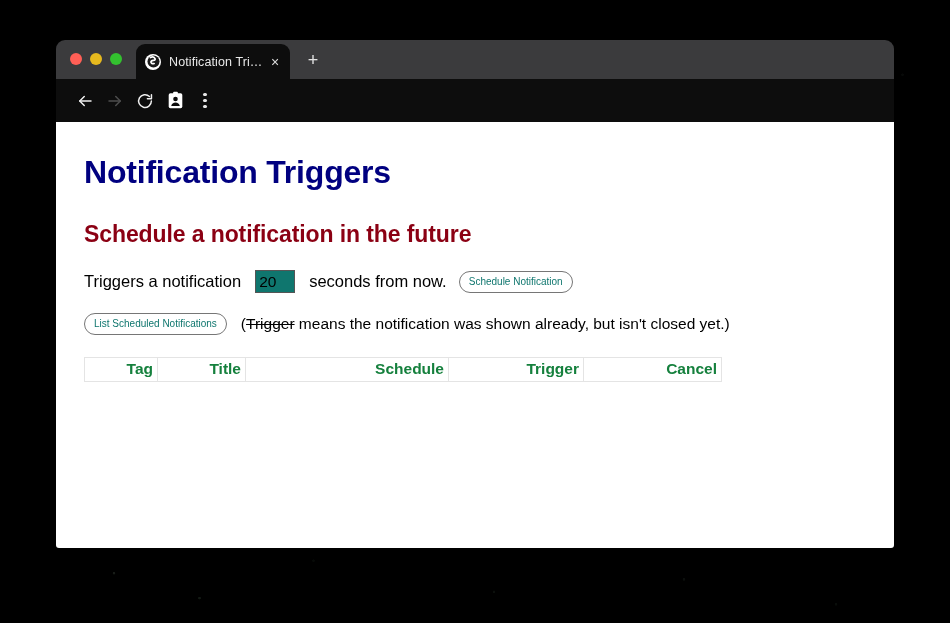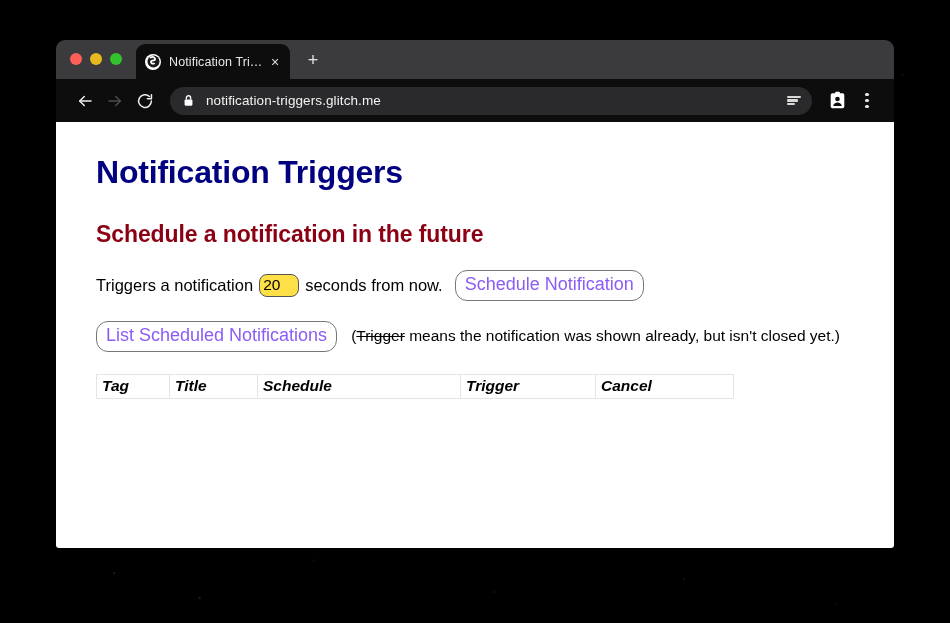--- a/index.html
+++ b/index.html
@@ -170,21 +170,21 @@
     align-items: center;
     justify-content: center;
   }
   .kebab { display: flex; flex-direction: column; gap: 3px; align-items: center; }
   .kebab i { width: 3.2px; height: 3.2px; background: #e6e6e6; border-radius: 50%; display:block; }
 
   
   .page {
     height: 426px;
     background: #ffffff;
-    padding: 18px 30px 10px 40px;
+    padding: 18px 30px 10px 28px;
     overflow: hidden;
   }
   h1.page-title {
     margin: 14px 0 0 0;
     font-size: 32px;
     font-weight: bold;
     color: #000080;
     letter-spacing: -.2px;
   }
   h2.section-title {
@@ -199,34 +199,34 @@
     display: flex;
     align-items: center;
     font-size: 16.5px;
     color: #000;
     gap: 0;
   }
   .row .txt { white-space: pre; }
   input.secs {
     width: 40px;
     height: 23px;
-    margin: 0 6px;
+    margin: 0 14px;
     font-family: "Liberation Sans", sans-serif;
     font-size: 15.5px;
     color: #000;
     padding: 1px 2px 1px 3px;
     border: 1px solid #555;
-    border-radius: 8px;
-    background: #fde047;
+    border-radius: 0;
+    background: #0f766e;
     outline: none;
   }
   button.btn {
     font-family: "Liberation Sans", sans-serif;
-    font-size: 18px;
-    color: #8b5cf6;
+    font-size: 10px;
+    color: #0f766e;
     background: #fff;
     border: 1px solid #767676;
     border-radius: 12px;
     padding: 4px 9px 5px 9px;
     margin-left: 12px;
     cursor: pointer;
     line-height: 1.1;
   }
   .listrow {
     margin-top: 20px;
@@ -242,25 +242,24 @@
   table.notif-table {
     margin-top: 22px;
     border-collapse: collapse;
     table-layout: fixed;
     width: 637px;
   }
   table.notif-table th {
     border: 1px solid #e4e4e4;
     font-size: 15.5px;
     font-weight: bold;
-    color: #000000;
-    text-align: left;
+    color: #15803d;
+    text-align: right;
     padding: 2px 4px 3px 5px;
     height: 24px;
-    font-style: italic;
   }
   col.c-tag   { width: 73px; }
   col.c-title { width: 88px; }
   col.c-sched { width: 203px; }
   col.c-trig  { width: 135px; }
   col.c-cancel{ width: 138px; }
 </style>
 </head>
 <body>
 
@@ -304,36 +303,20 @@
             <polyline points="13,6 19,12 13,18"></polyline>
         </svg>
       </div>
       <div class="navbtn">
         <svg width="18" height="18" viewBox="0 0 24 24" fill="none" stroke="#efefef" stroke-width="2" stroke-linecap="round" stroke-linejoin="round">
           <path d="M20.5 12a8.5 8.5 0 1 1-2.6-6.1"></path>
             <polyline points="20.6,3.6 20.6,9 15.2,9"></polyline>
         </svg>
       </div>
 
-      <div class="omnibox">
-        <span class="lock">
-          <svg width="11" height="13" viewBox="0 0 14 16" aria-hidden="true">
-            <rect x="2" y="6.6" width="10" height="8" rx="1.4" fill="#ffffff"></rect>
-            <path d="M4.3 6.6V4.6a2.7 2.7 0 0 1 5.4 0v2" fill="none" stroke="#ffffff" stroke-width="1.7"></path>
-          </svg>
-        </span>
-        <span class="url">notification-triggers.glitch.me</span>
-        <span class="omni-menu">
-          <span style="display:block">
-            <i class="bar b1"></i>
-              <i class="bar b2"></i>
-              <i class="bar b3"></i>
-          </span>
-        </span>
-      </div>
 
       <div class="tb-icon">
         <svg width="17" height="19" viewBox="0 0 20 22" aria-hidden="true">
           <rect x="2" y="2.6" width="16" height="17.6" rx="2" fill="#ffffff"></rect>
           <rect x="7.2" y=".8" width="5.6" height="3.4" rx="1.1" fill="#ffffff"></rect>
           <circle cx="10" cy="9.3" r="2.7" fill="#0d0d0d"></circle>
           <path d="M4.9 17.6c.5-2.8 2.6-4.2 5.1-4.2s4.6 1.4 5.1 4.2z" fill="#0d0d0d"></path>
         </svg>
       </div>
 

